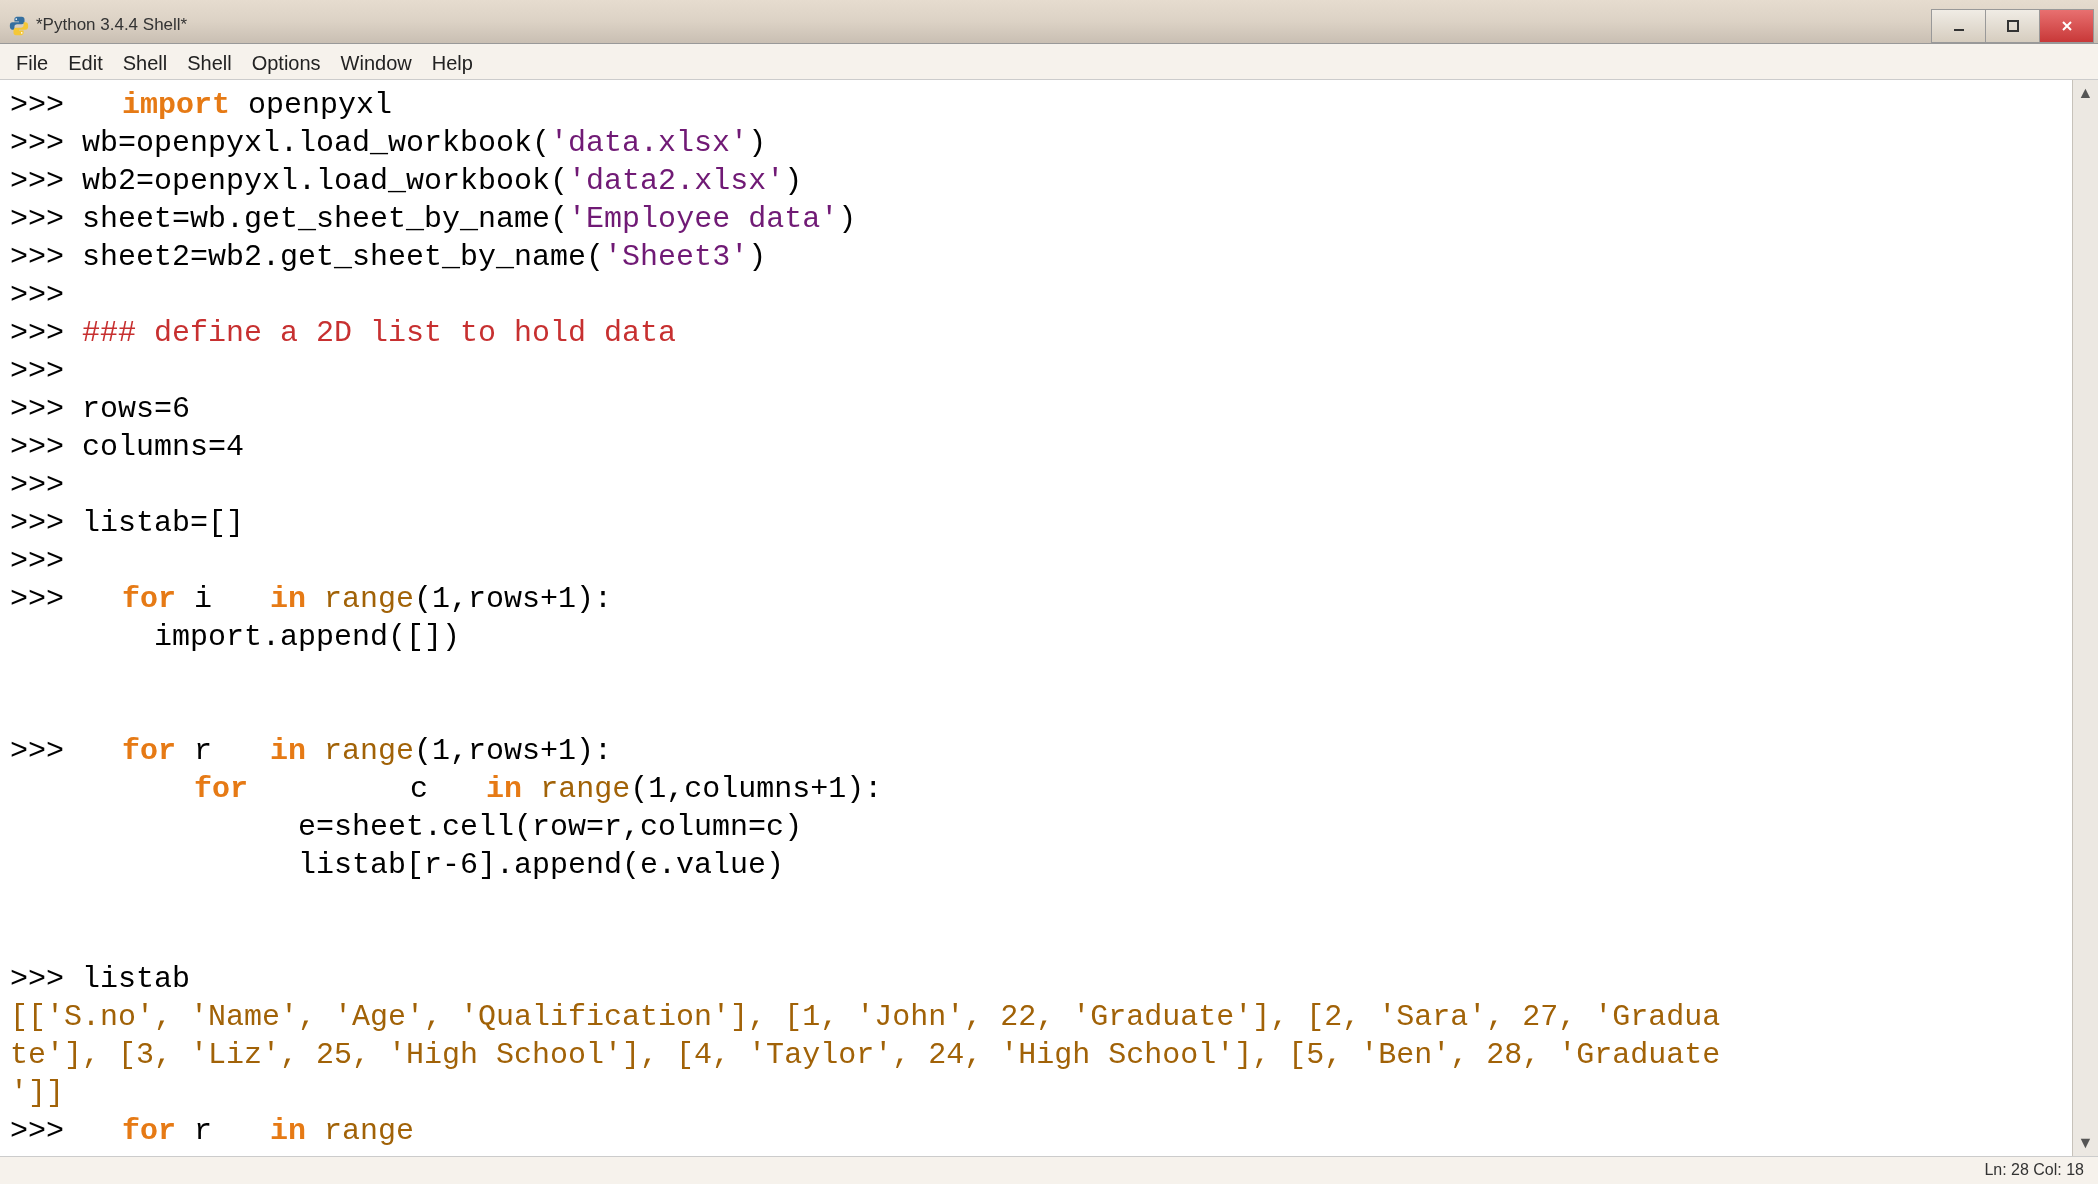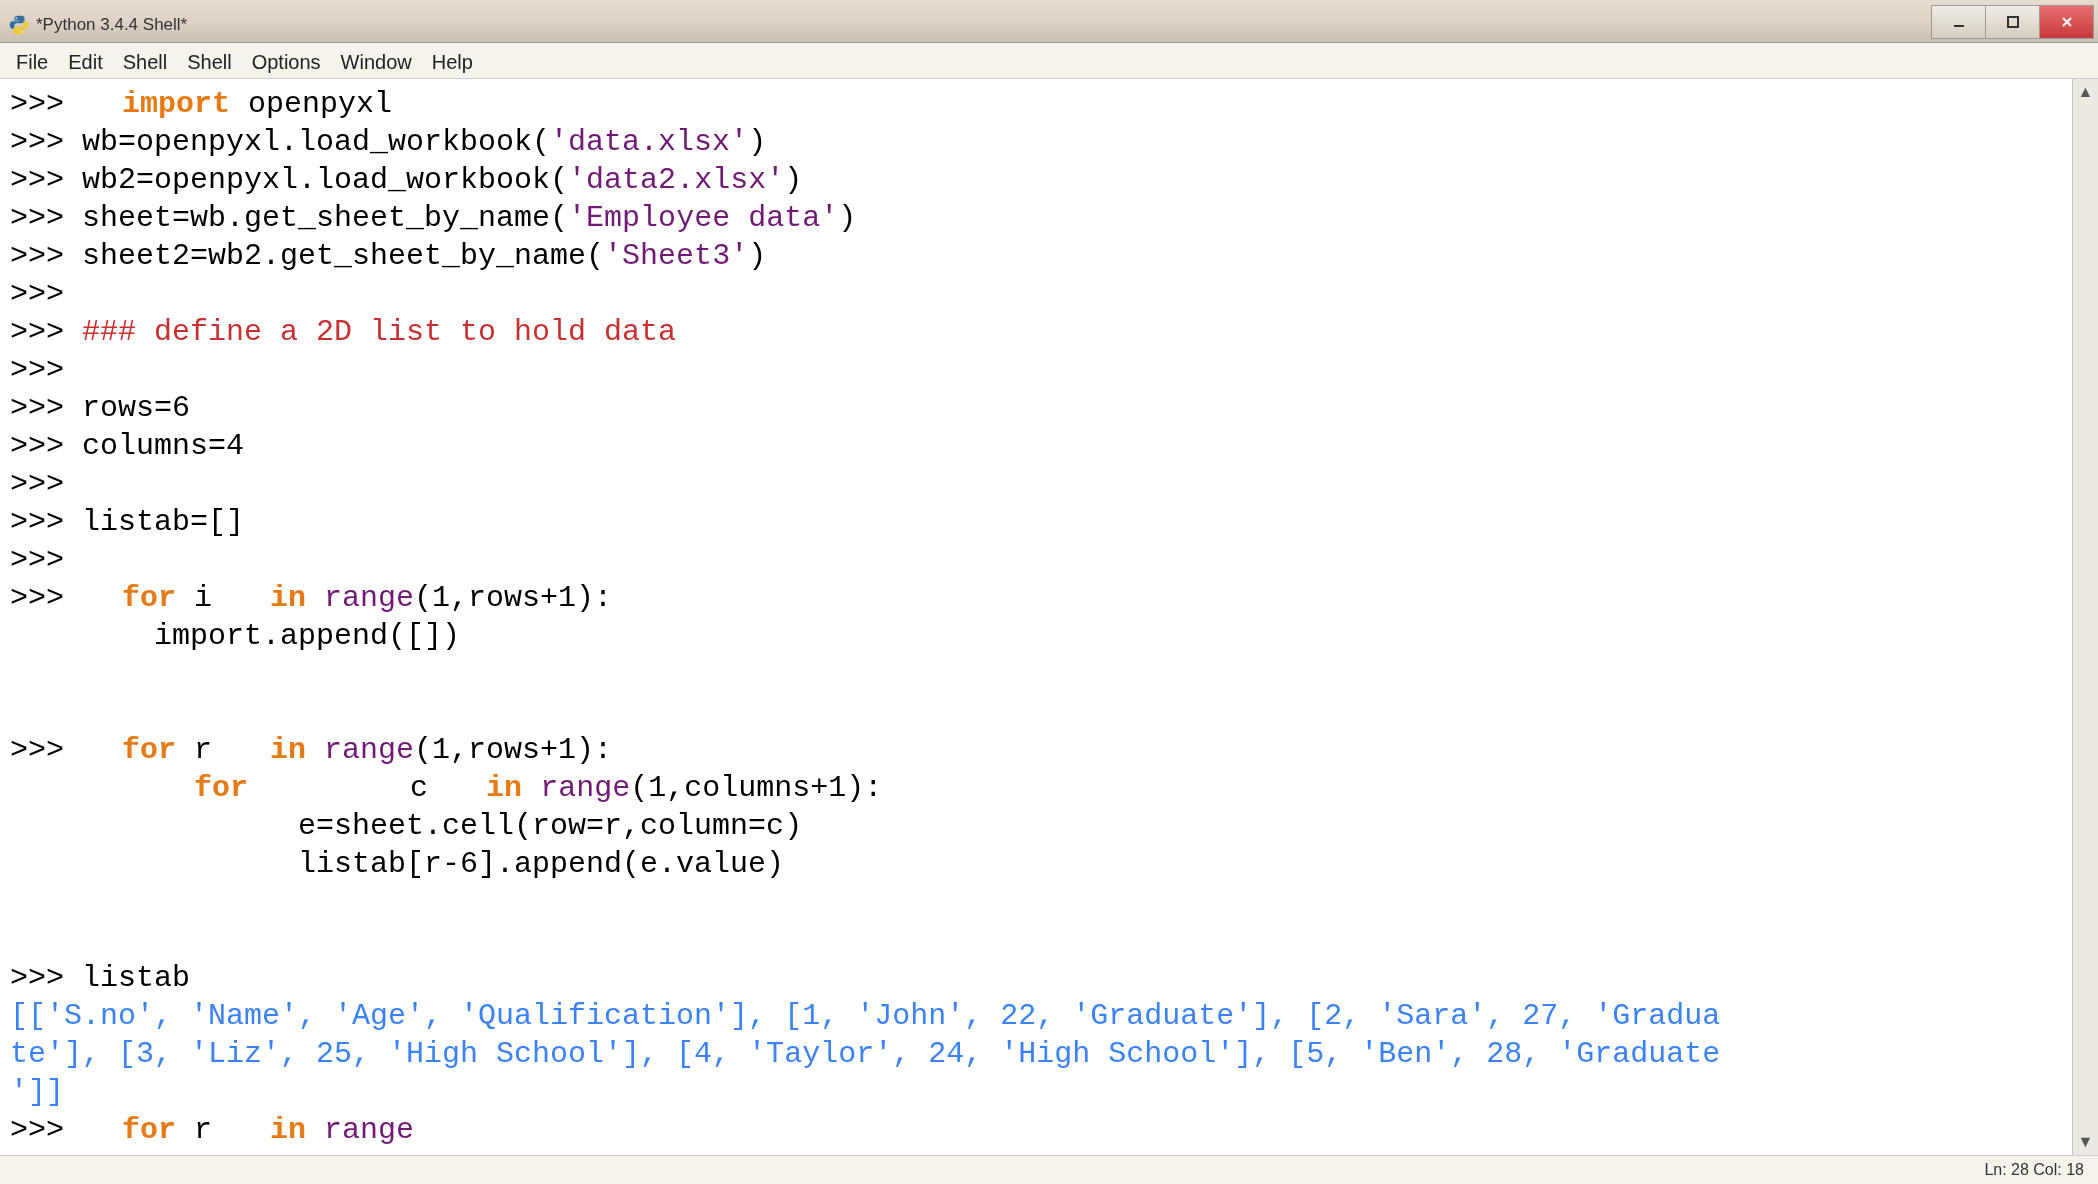--- a/index.html
+++ b/index.html
@@ -12,22 +12,21 @@
   width: 2098px;
   height: 1184px;
   display: flex;
   flex-direction: column;
   background: #fff;
 }
 .titlebar {
   height: 44px;
   background: linear-gradient(to bottom, #e6dccf 0%, #dcd2c5 50%, #c9bfb3 100%);
   display: flex;
-  align-items: center;
-  padding: 8px 4px 0 8px;
+  padding: 15px 4px 0 8px;
   border-bottom: 1px solid #999;
 }
 .titlebar .app-icon {
   width: 22px; height: 22px; margin-right: 6px;
   display: flex; align-items: center; justify-content: center;
 }
 .titlebar .app-icon svg { width: 22px; height: 22px; }
 .titlebar .title {
   font-size: 17px;
   color: #333;
@@ -100,24 +99,24 @@
   border-top: 1px solid #ccc;
   display: flex;
   align-items: center;
   justify-content: flex-end;
   padding: 0 14px;
   font-size: 16px;
   color: #333;
 }
 .prompt { color: #000; }
 .kw { color: #e67a15; font-weight: bold; margin-left: 40px;}
-.builtin { color: #701a75; }
+.builtin { color: #a16207; }
 .str { color: #701a75; }
 .comment { color: #c73030; }
-.output { color: #3b82f6; }
+.output { color: #a16207; }
 </style>
 </head>
 <body>
 
 <div class="window">
   <div class="titlebar">
     <span class="app-icon">
       <svg viewBox="0 0 24 24">
           <path fill="#356f9f" d="M11 2c-4 0-4 2-4 3v2h5v1H5c-2 0-3 1-3 4s1 4 3 4h2v-3c0-2 1-3 3-3h5c2 0 3-1 3-3V5c0-2-1-3-3-3h-4z"></path>
           <circle cx="9" cy="4.5" r="0.9" fill="#fff"></circle>

